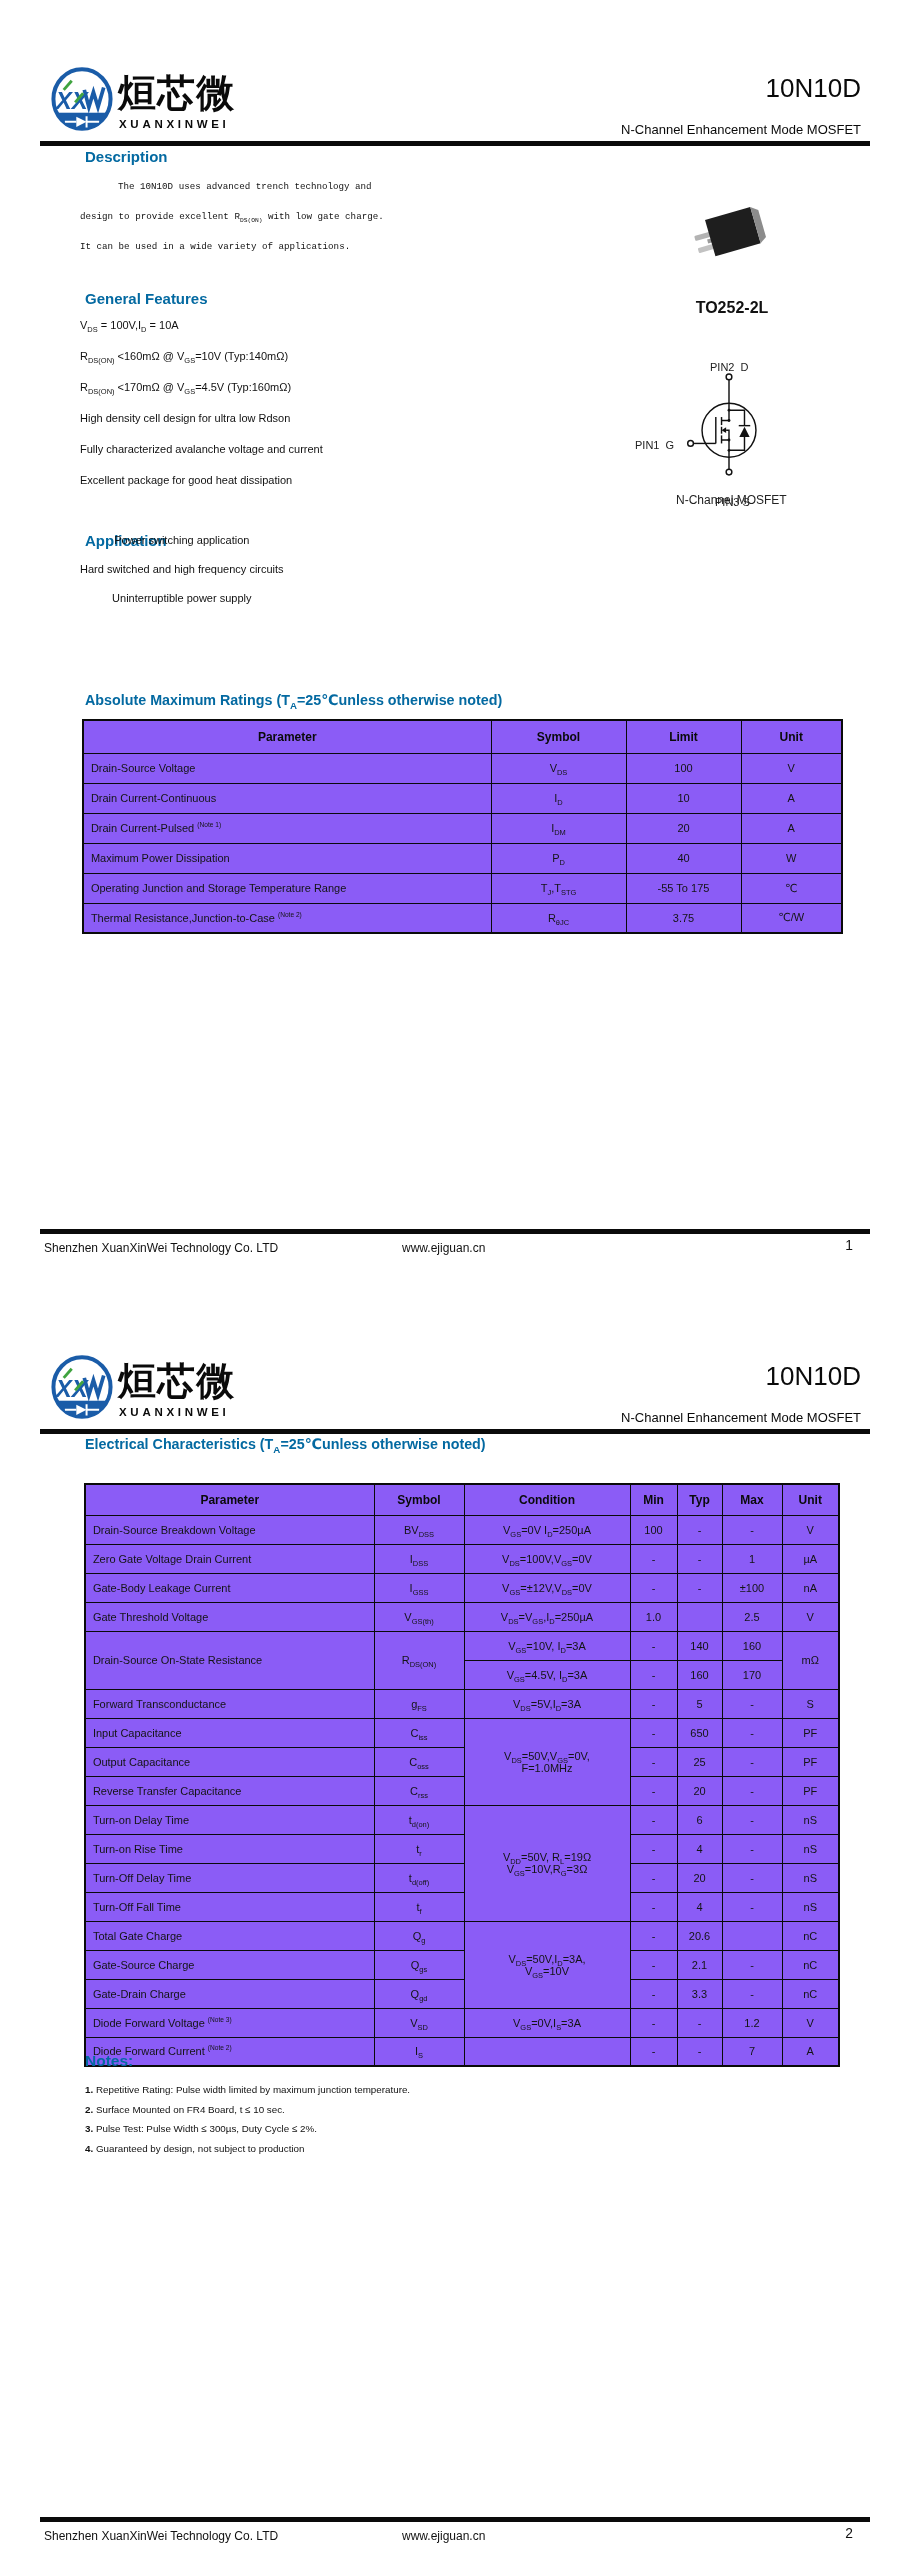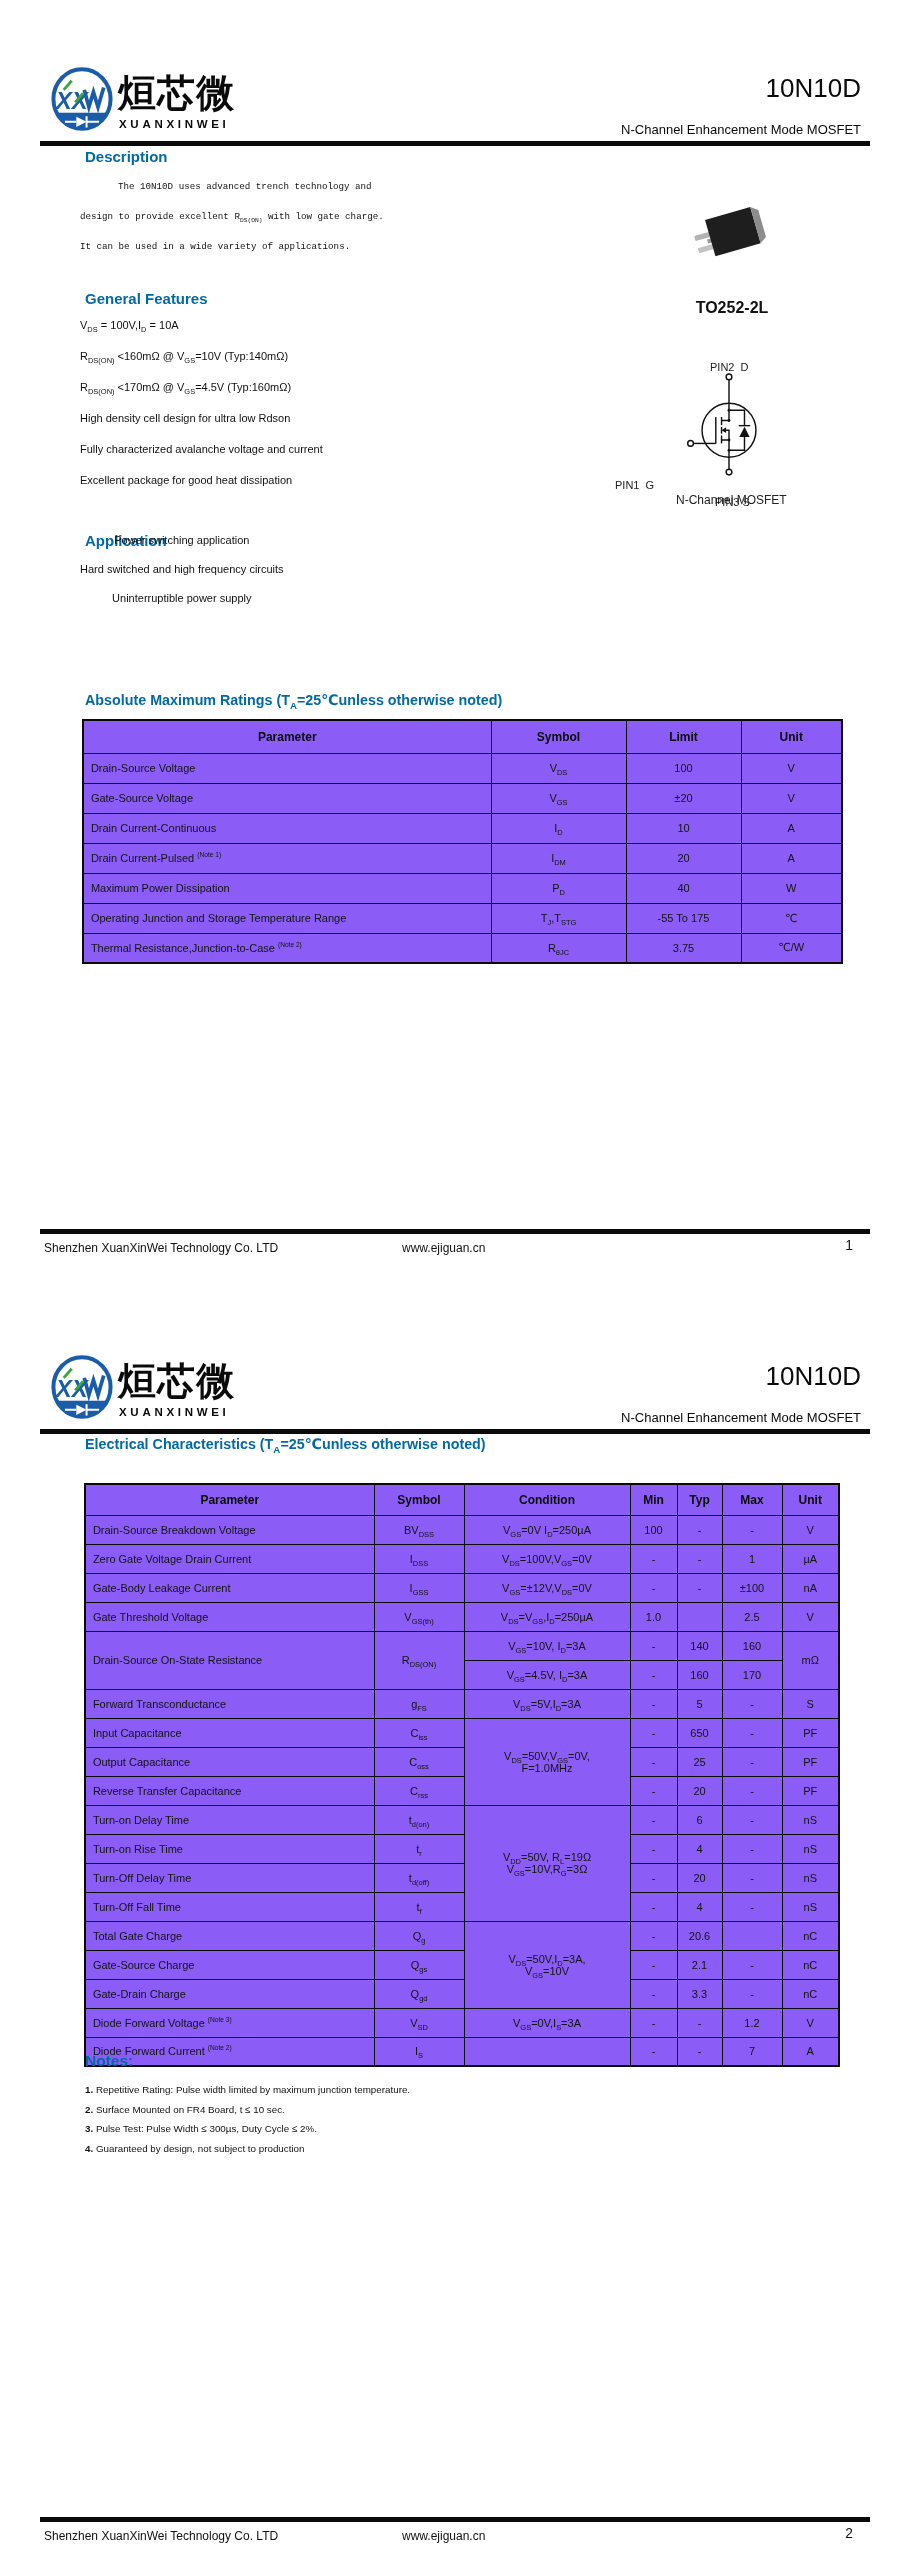--- a/index.html
+++ b/index.html
@@ -28,21 +28,21 @@
   .feat-list, .app-list, .desc-lines { list-style:none; margin:0; padding:0; position:absolute; left:80px; }
   .feat-list { top:310px; line-height:31px; font-size:11px; }
   .app-list { top:526px; line-height:29px; font-size:11px;text-align:center; }
 
   
   .pkg { position:absolute; left:687px; top:204px; width:86px; height:61px; }
   .pkg-name { position:absolute; left:683px; top:299px; width:98px; text-align:center; font-size:16px; font-weight:bold; }
   .mos { position:absolute; left:680px; top:370px; width:98px; height:109px; }
   .pin-label { position:absolute; font-size:11px; white-space:pre; color:#222; }
   .pin-top { left:710px; top:361px; }
-  .pin-left { left:615px; top:439px;margin-top:40px; }
+  .pin-left { left:635px; top:439px; }
   .pin-bottom { left:715px; top:496px; }
   .mos-caption { position:absolute; left:676px; top:493px; font-size:12px; color:#222; }
 
   
   .twrap { position:absolute; }
   table.dtable { border-collapse:collapse; table-layout:fixed; border:2.3px solid #0a0a0a; background:#8b5cf6; }
   .dtable th, .dtable td { border:1.7px solid #0a0a0a; text-align:center; vertical-align:middle;
       padding:1.1px 3.4px; font-size:11px; color:#141414; overflow:hidden; }
   .dtable th { font-size:12px; font-weight:bold; color:#0a0a0a; }
   .dtable td.l { text-align:left; padding-left:6.9px; }
@@ -178,26 +178,20 @@
         </tr>
       </thead>
       <tbody>
         <tr>
           <td class="l">Drain-Source Voltage</td>
           <td>V<sub>DS</sub></td>
           <td>100</td>
           <td>V</td>
         </tr>
         <tr>
-          <td class="l">Gate-Source Voltage</td>
-          <td>V<sub>GS</sub></td>
-          <td>±20</td>
-          <td>V</td>
-        </tr>
-        <tr>
           <td class="l">Drain Current-Continuous</td>
           <td>I<sub>D</sub></td>
           <td>10</td>
           <td>A</td>
         </tr>
         <tr>
           <td class="l">Drain Current-Pulsed <sup>(Note 1)</sup></td>
           <td>I<sub>DM</sub></td>
           <td>20</td>
           <td>A</td>

